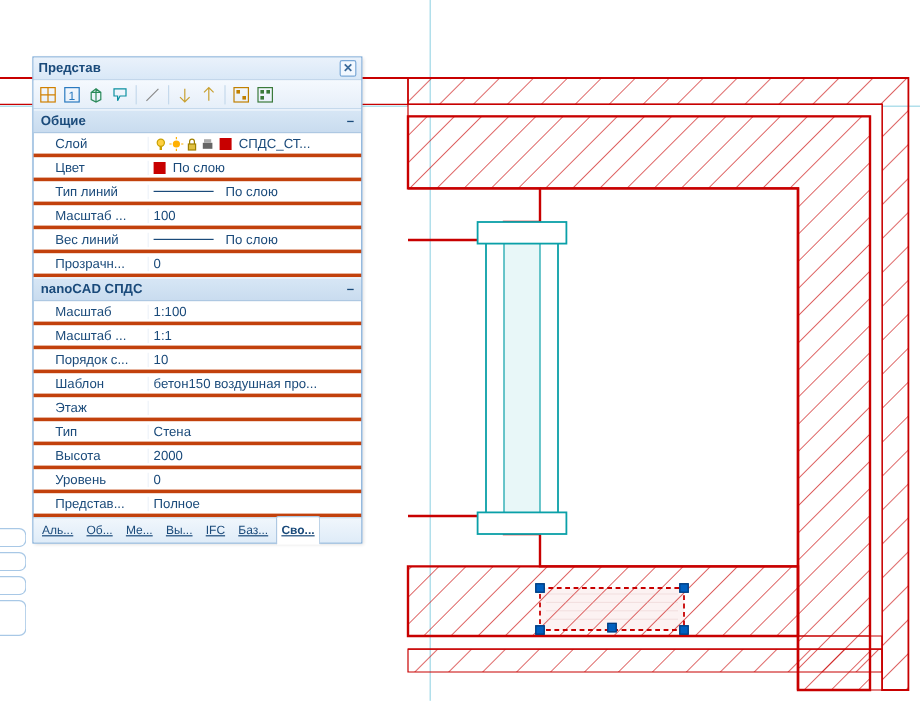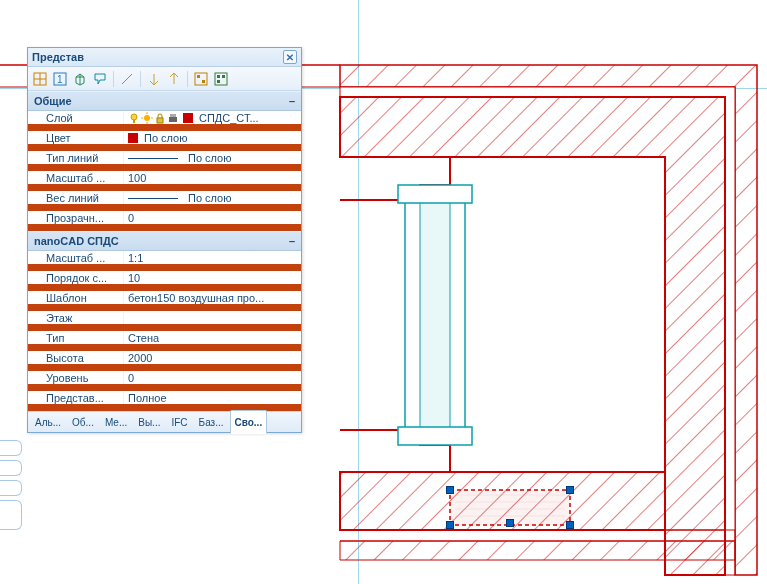--- a/index.html
+++ b/index.html
@@ -123,22 +123,22 @@
     margin-left: auto;
     margin-right: 6px;
     color: #1a4a7a;
     font-weight: bold;
   }
 
   
   .prop-row {
     display: flex;
     height: 20px;
-    border-bottom: 7px solid #c2410c;
-    align-items: flex-end;
+    border-bottom: 3px solid #c2410c;
+    align-items: center;
   }
   .prop-row .pl {
     width: 96px;
     padding-left: 18px;
     color: #1a4a7a;
     border-right: 1px solid #eef3f9;
     white-space: nowrap;
     overflow: hidden;
     text-overflow: ellipsis;
   }
@@ -179,20 +179,21 @@
     padding: 0 4px;
     display: flex;
     align-items: center;
     color: #1a4a7a;
     border: 1px solid transparent;
     border-radius: 2px 2px 0 0;
     cursor: pointer;
     font-size: 10px;
     white-space: nowrap;
     margin-right: 1px;
+    text-decoration: underline;
   }
   .tab.active {
     background: #fff;
     border-color: #aec8e2;
     border-bottom-color: #fff;
     font-weight: bold;
   }
 
   
   svg { display: block; }
@@ -426,20 +427,26 @@
         <div class="pl">Прозрачн...</div>
         <div class="pv">
           <span>0</span>
         </div>
       </div>
       <div class="cat-header">
         <span>nanoCAD СПДС</span>
         <span class="expander">–</span>
       </div>
       <div class="prop-row">
+        <div class="pl">Масштаб</div>
+        <div class="pv">
+          <span>1:100</span>
+        </div>
+      </div>
+      <div class="prop-row">
         <div class="pl">Масштаб ...</div>
         <div class="pv">
           <span>1:1</span>
         </div>
       </div>
       <div class="prop-row">
         <div class="pl">Порядок с...</div>
         <div class="pv">
           <span>10</span>
         </div>

